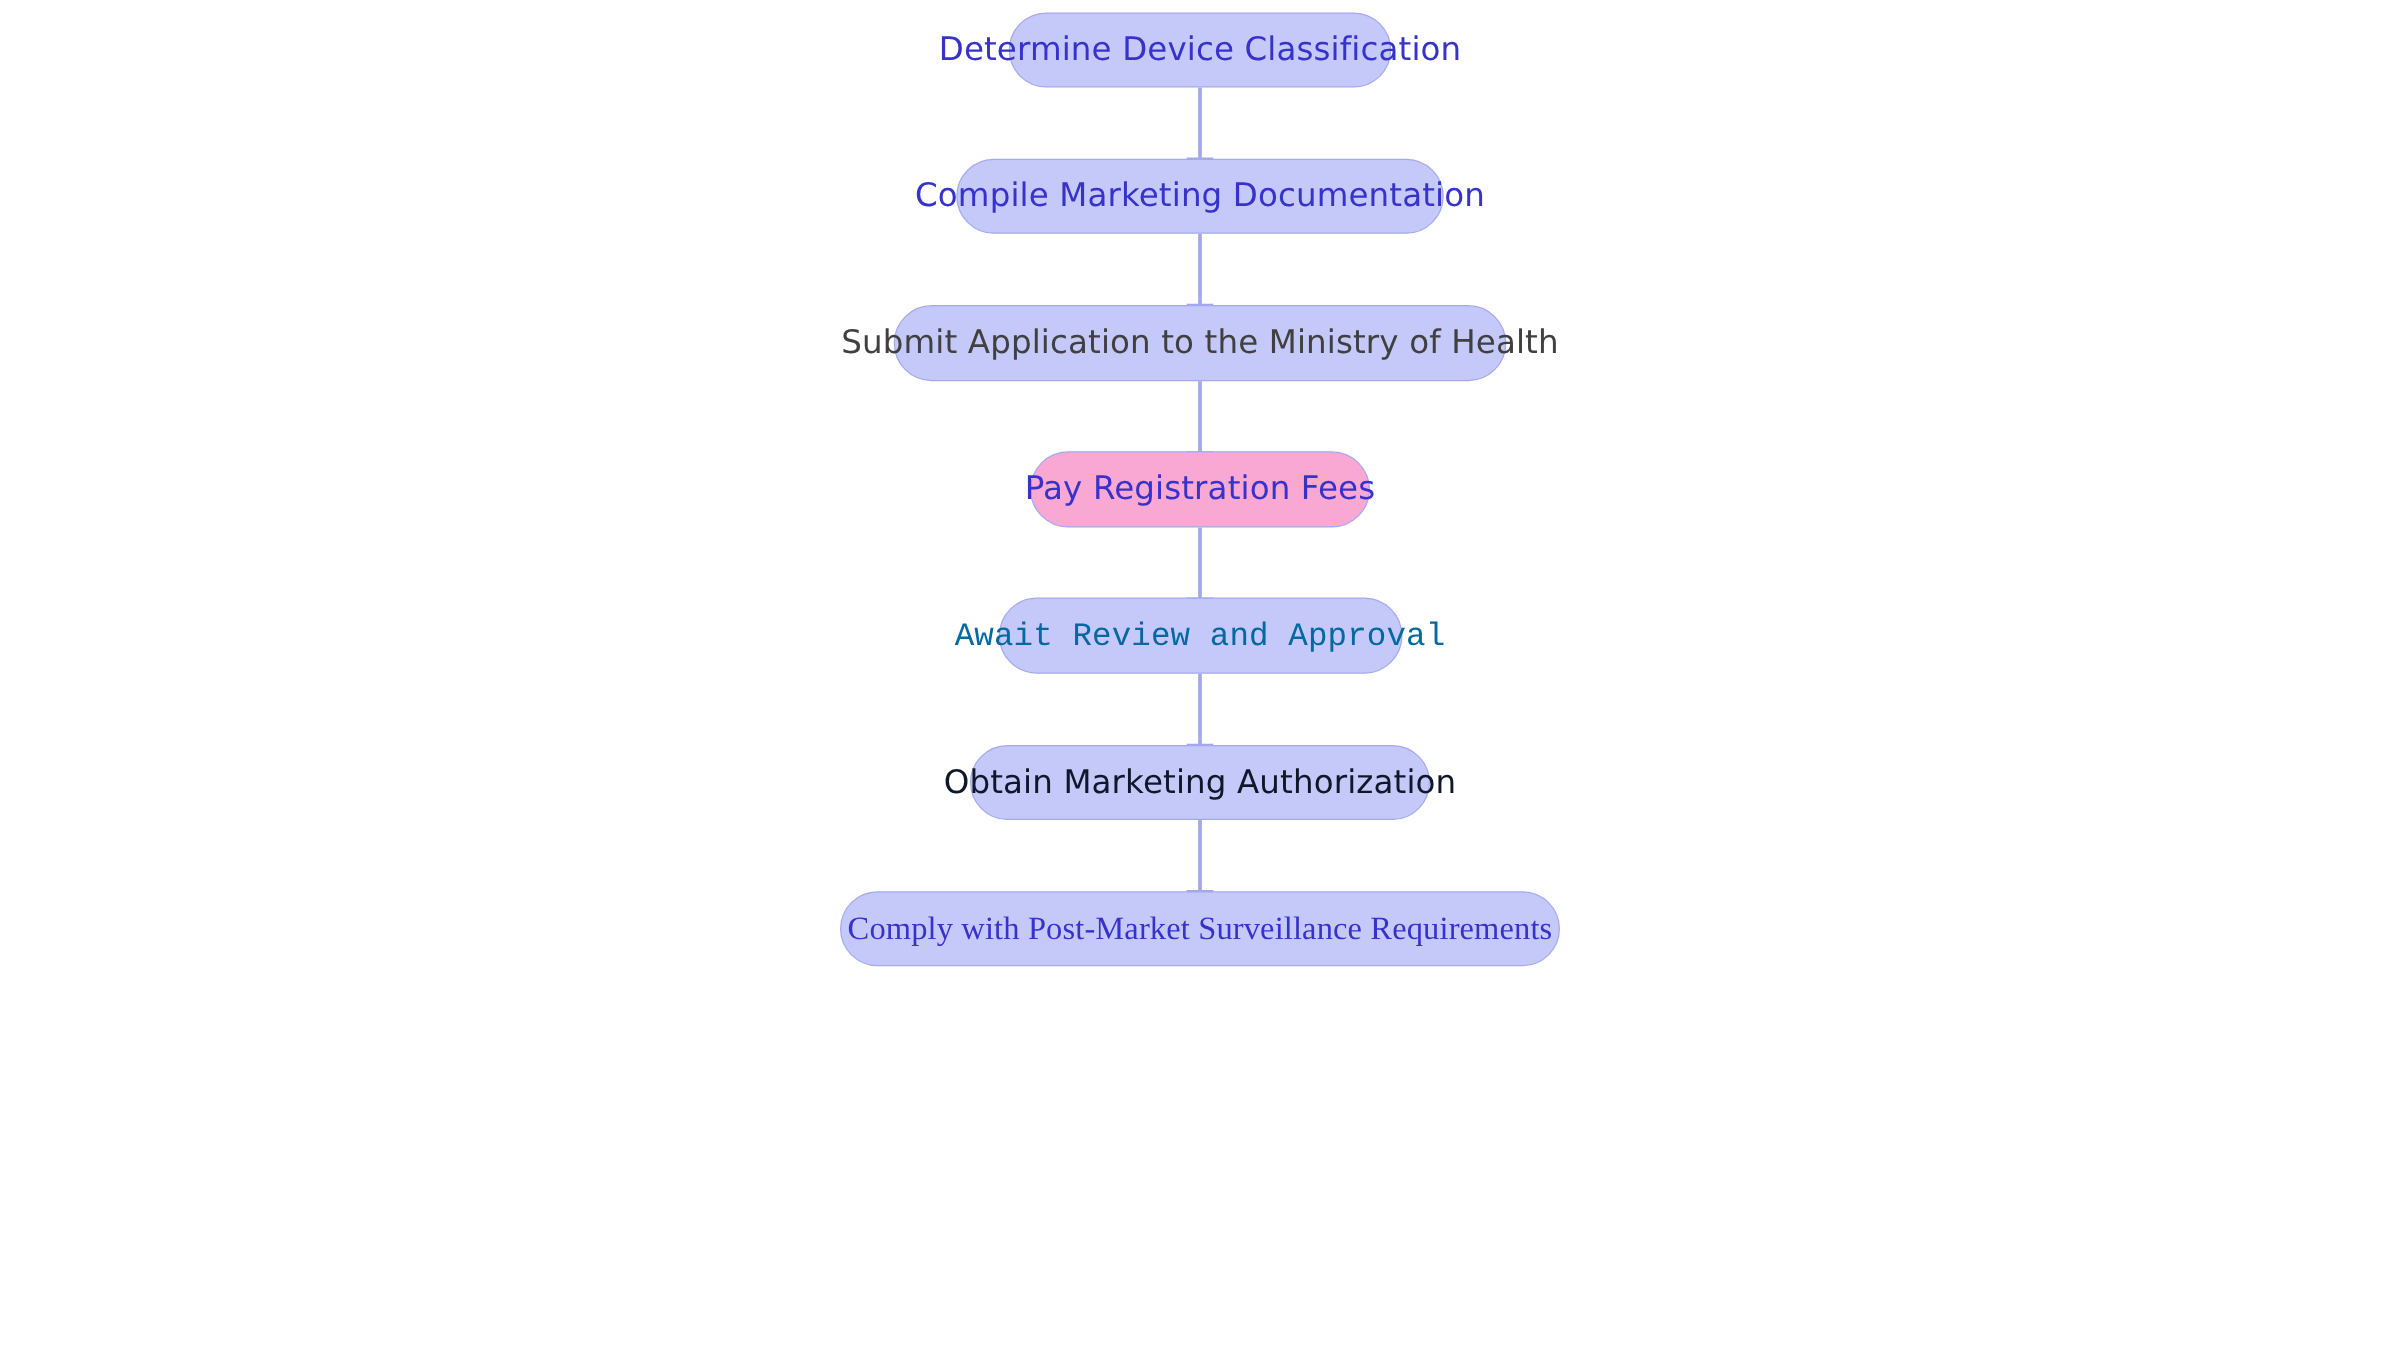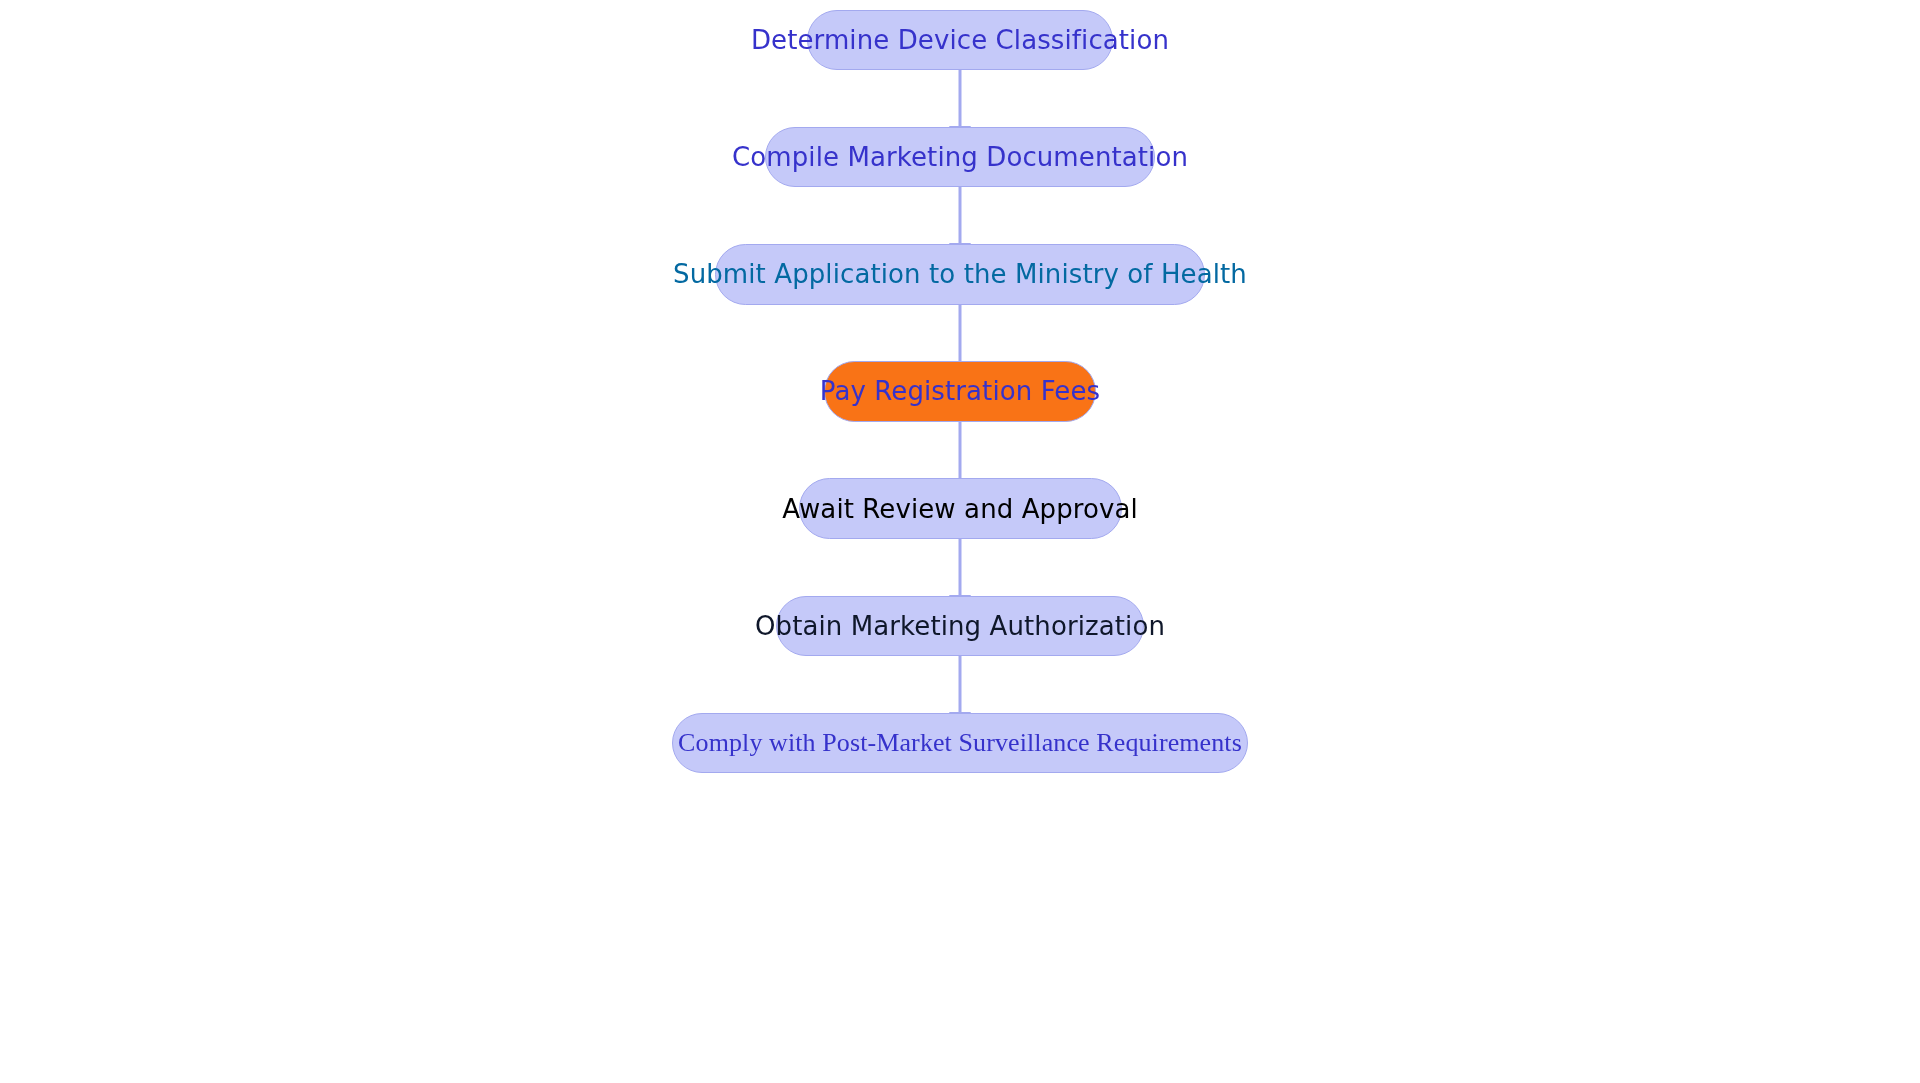--- a/index.html
+++ b/index.html
@@ -107,39 +107,39 @@
     <div class="node" style="width: 390px; background: rgb(197, 201, 249); border-color: rgb(163, 169, 239);">
       <span class="node-label" style="color: rgb(54, 50, 203);">Compile Marketing Documentation</span>
     </div>
 
     <div class="connector">
       <div class="connector-line" style="background: rgb(163, 169, 239);"></div>
       <div class="connector-head" style="border-top-color: rgb(163, 169, 239);"></div>
     </div>
 
     <div class="node" style="width: 490px; background: rgb(197, 201, 249); border-color: rgb(163, 169, 239);">
-      <span class="node-label" style="color: #0369a1;">Submit Application to the Ministry of Health</span>
+      <span class="node-label" style="color: #404040;">Submit Application to the Ministry of Health</span>
     </div>
 
     <div class="connector">
       <div class="connector-line" style="background: rgb(163, 169, 239);"></div>
       <div class="connector-head" style="border-top-color: rgb(163, 169, 239);"></div>
     </div>
 
-    <div class="node" style="width: 272px; background: #f97316; border-color: rgb(163, 169, 239);">
+    <div class="node" style="width: 272px; background: #f9a8d4; border-color: rgb(163, 169, 239);">
       <span class="node-label" style="color: rgb(54, 50, 203);">Pay Registration Fees</span>
     </div>
 
     <div class="connector">
       <div class="connector-line" style="background: rgb(163, 169, 239);"></div>
       <div class="connector-head" style="border-top-color: rgb(163, 169, 239);"></div>
     </div>
 
     <div class="node" style="width: 323px; background: rgb(197, 201, 249); border-color: rgb(163, 169, 239);">
-      <span class="node-label" style="color: #000000;">Await Review and Approval</span>
+      <span class="node-label" style="color: #0369a1; font-family: Liberation Mono, monospace;">Await Review and Approval</span>
     </div>
 
     <div class="connector">
       <div class="connector-line" style="background: rgb(163, 169, 239);"></div>
       <div class="connector-head" style="border-top-color: rgb(163, 169, 239);"></div>
     </div>
 
     <div class="node" style="width: 368px; background: rgb(197, 201, 249); border-color: rgb(163, 169, 239);">
       <span class="node-label" style="color: #0f172a;">Obtain Marketing Authorization</span>
     </div>

